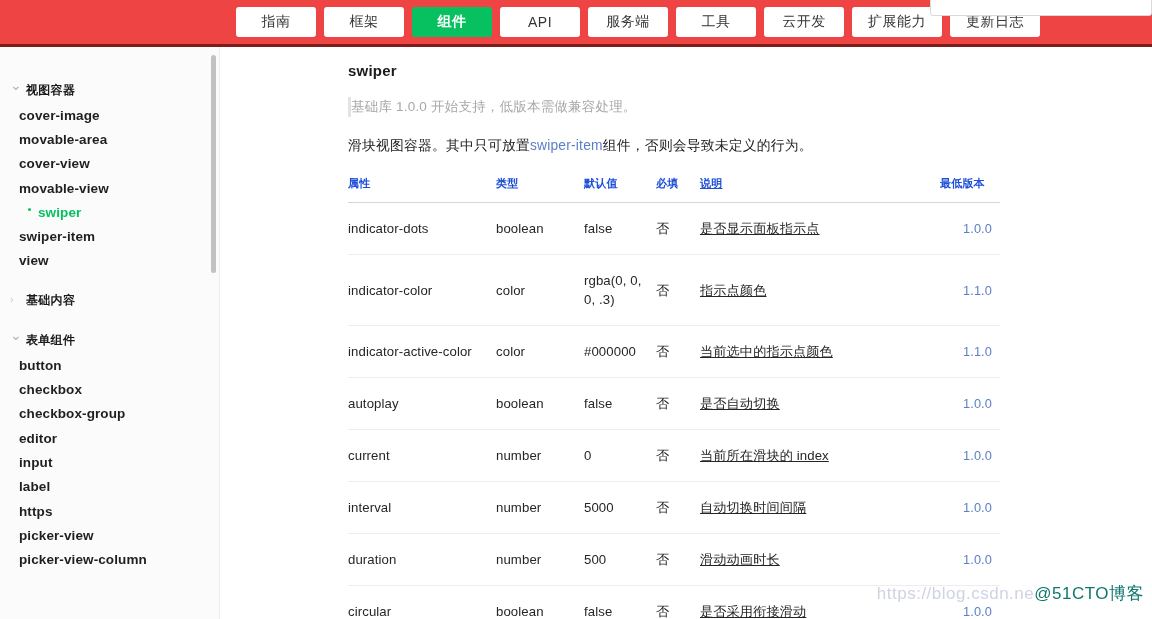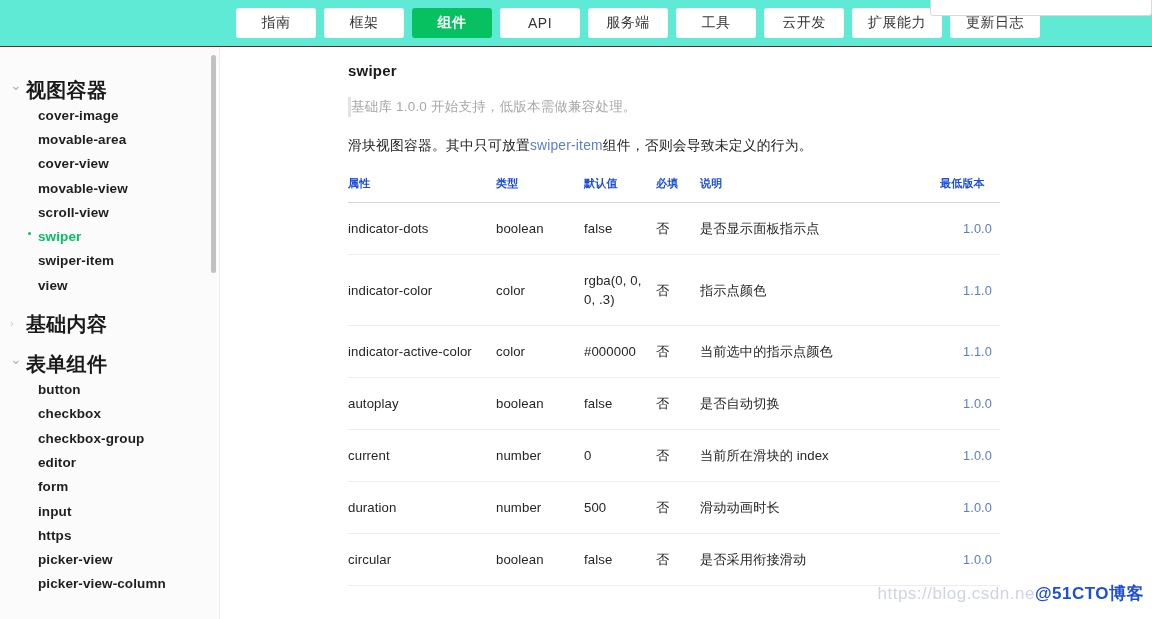--- a/index.html
+++ b/index.html
@@ -18,22 +18,22 @@
     height: 619px;
     overflow: hidden;
     background: #ffffff;
   }
 
   
   .topbar {
     position: absolute;
     left: 0; top: 0;
     width: 1152px; height: 47px;
-    background: #5eead4;
-    border-bottom: 1px solid #7f1d1d;
+    background: #ef4444;
+    border-bottom: 3px solid #7f1d1d;
     display: flex;
     align-items: center;
     z-index: 5;
   }
   .topbar-left-pad {
     width: 236px;
     height: 47px;
     flex: 0 0 236px;
   }
   .nav-tabs {
@@ -101,30 +101,30 @@
     width: 16px;
     font-size: 11px;
     color: #b4b4b4;
     line-height: 1;
     display: inline-block;
     text-align: left;
     transform: translateY(-1px);
   }
   .sb-group .chev.collapsed { color: #cacaca; }
   .sb-group-label {
-    font-size: 20px;
+    font-size: 12px;
     font-weight: 700;
     color: #1a1a1a;
     letter-spacing: .3px;
   }
   .sb-item {
     display: flex;
     align-items: center;
     height: 24.3px;
-    padding-left: 38px;
+    padding-left: 19px;
     font-size: 13.5px;
     font-weight: 700;
     color: #1f1f1f;
     cursor: pointer;
     position: relative;
     letter-spacing: .1px;
   }
   .sb-item.active { color: #07c160; padding-left: 38px; }
   .sb-item.active .dot {
     position: absolute;
@@ -210,21 +210,21 @@
     color: #262626;
     vertical-align: middle;
     line-height: 19px;
     letter-spacing: .1px;
   }
   table.props tr:last-child td { border-bottom: 1px solid #ededed; }
   th.c-attr, td.c-attr { width: 148px; padding-right: 8px; }
   th.c-type, td.c-type { width: 88px; }
   th.c-def,  td.c-def  { width: 72px; }
   th.c-req,  td.c-req  { width: 44px; }
-  th.c-desc, td.c-desc { width: 240px; }
+  th.c-desc, td.c-desc { width: 240px; text-decoration: underline; }
   th.c-ver,  td.c-ver  { width: 60px; text-align: right; padding-right: 0; }
   td.c-ver a, td.c-ver span.ver {
     color: #5b7fc7;
     text-decoration: none;
     font-size: 12.8px;
   }
   th.c-ver { text-align: right; padding-right: 0; }
 
   
   .watermark {
@@ -232,21 +232,21 @@
     right: 8px;
     bottom: 14px;
     font-size: 17px;
     color: #cfd3e3;
     letter-spacing: .5px;
     white-space: nowrap;
     z-index: 8;
     pointer-events: none;
     font-family: "Liberation Sans", "DejaVu Sans", sans-serif;
   }
-  .watermark .wm-cn { color: #1d4ed8; font-weight: bold; }
+  .watermark .wm-cn { color: #0f766e; }
 </style>
 </head>
 <body>
 
 <div id="page">
 
   <div class="topbar">
     <div class="topbar-left-pad"></div>
     <div class="nav-tabs" id="nav-tabs">
         <div class="nav-tab">指南</div>
@@ -273,23 +273,20 @@
         </div>
         <div class="sb-item">
           <span>movable-area</span>
         </div>
         <div class="sb-item">
           <span>cover-view</span>
         </div>
         <div class="sb-item">
           <span>movable-view</span>
         </div>
-        <div class="sb-item">
-          <span>scroll-view</span>
-        </div>
         <div class="sb-item active">
           <span class="dot"></span>
           <span>swiper</span>
         </div>
         <div class="sb-item">
           <span>swiper-item</span>
         </div>
         <div class="sb-item">
           <span>view</span>
         </div>
@@ -309,24 +306,24 @@
         <div class="sb-item">
           <span>checkbox</span>
         </div>
         <div class="sb-item">
           <span>checkbox-group</span>
         </div>
         <div class="sb-item">
           <span>editor</span>
         </div>
         <div class="sb-item">
-          <span>form</span>
-        </div>
-        <div class="sb-item">
           <span>input</span>
+        </div>
+        <div class="sb-item">
+          <span>label</span>
         </div>
         <div class="sb-item">
           <span>https</span>
         </div>
         <div class="sb-item">
           <span>picker-view</span>
         </div>
         <div class="sb-item">
           <span>picker-view-column</span>
         </div>
@@ -392,20 +389,28 @@
               </tr>
               <tr>
                 <td class="c-attr">current</td>
                 <td class="c-type">number</td>
                 <td class="c-def">0</td>
                 <td class="c-req">否</td>
                 <td class="c-desc">当前所在滑块的 index</td>
                 <td class="c-ver"><a href="#" class="ver">1.0.0</a></td>
               </tr>
               <tr>
+                <td class="c-attr">interval</td>
+                <td class="c-type">number</td>
+                <td class="c-def">5000</td>
+                <td class="c-req">否</td>
+                <td class="c-desc">自动切换时间间隔</td>
+                <td class="c-ver"><a href="#" class="ver">1.0.0</a></td>
+              </tr>
+              <tr>
                 <td class="c-attr">duration</td>
                 <td class="c-type">number</td>
                 <td class="c-def">500</td>
                 <td class="c-req">否</td>
                 <td class="c-desc">滑动动画时长</td>
                 <td class="c-ver"><a href="#" class="ver">1.0.0</a></td>
               </tr>
               <tr>
                 <td class="c-attr">circular</td>
                 <td class="c-type">boolean</td>

